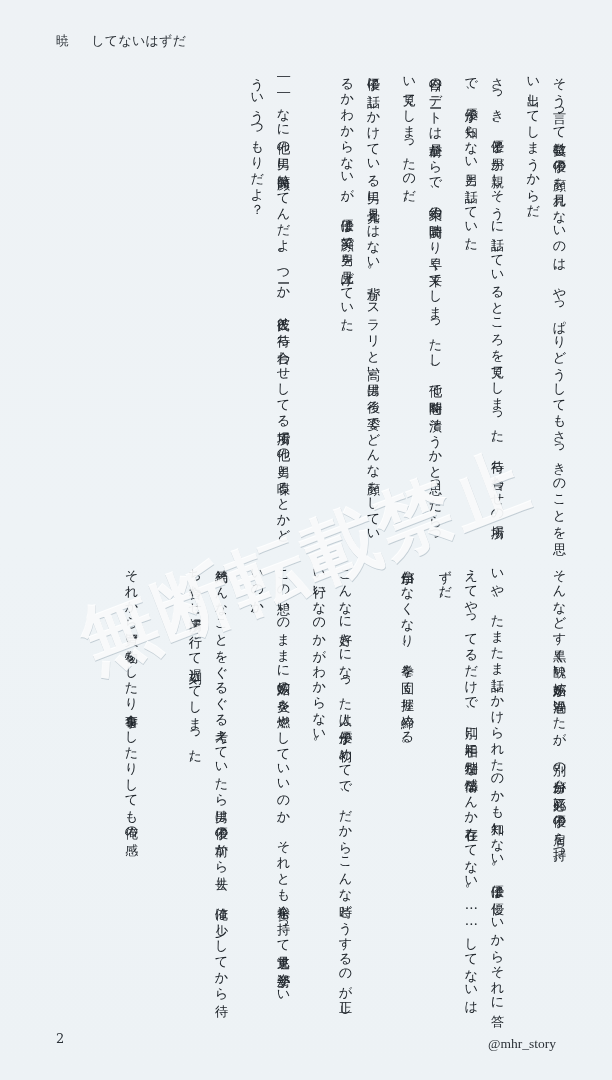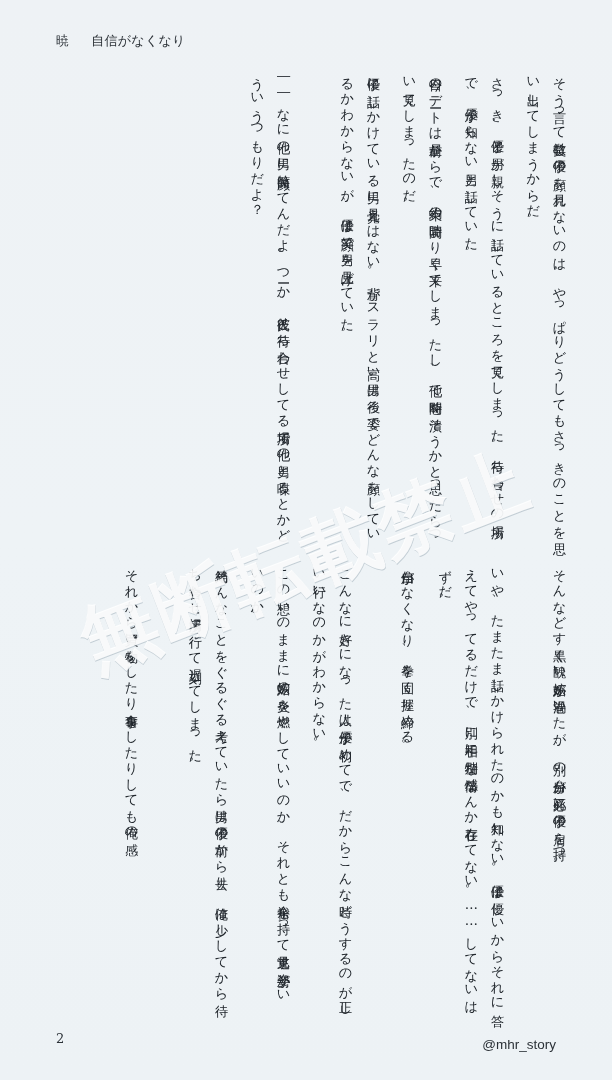--- a/index.html
+++ b/index.html
@@ -95,34 +95,34 @@
     right: 56px;
     bottom: 28px;
     display: flex;
     align-items: center;
     justify-content: space-between;
     font-size: 13px;
     color: #2b3137;
   }
   .footer .page-no { font-family: "DejaVu Serif", serif; }
   .footer .handle {
-    font-family: Liberation Sans, sans-serif;
+    font-family: Liberation Serif, serif;
     font-size: 13.5px;
     color: #2b3137;
     margin-top: 12px;
   }
 </style>
 </head>
 <body>
 
 <div class="page">
 
   <div class="header">
     <span class="author">暁</span>
-    <span class="title">自信がなくなり</span>
+    <span class="title">してないはずだ</span>
   </div>
 
   <div class="body-area">
 
     <div class="col-block band-top" style="right:0px;  width:36px;">そう言って微笑む優子の顔を見れないのは、やっぱりどうしてもさっきのことを思い出してしまうからだ。</div>
     <div class="col-block band-top" style="right:62px; width:36px;">さっき、優子と男が親しそうに話しているところを見てしまった。待ち合わせの場所で、優子が知らない男と話していた。</div>
     <div class="col-block band-top" style="right:124px;width:36px;">今日のデートは昼前からで、約束の時間より早く来てしまったし、他で時間を潰そうかと思ったらつい見てしまったのだ。</div>
     <div class="col-block band-top" style="right:186px;width:62px;">優子に話しかけている男に見覚えはない。背がスラリと高い男は後ろ姿でどんな顔をしているかわからないが、優子は笑顔で男を見上げていた。</div>
     <div class="col-block band-top" style="right:276px;width:62px;">――なに他の男に笑顔向けてんだよ。つーか、彼氏と待ち合わせしてる場所で他の男と喋るとかどういうつもりだよ？</div>
 

